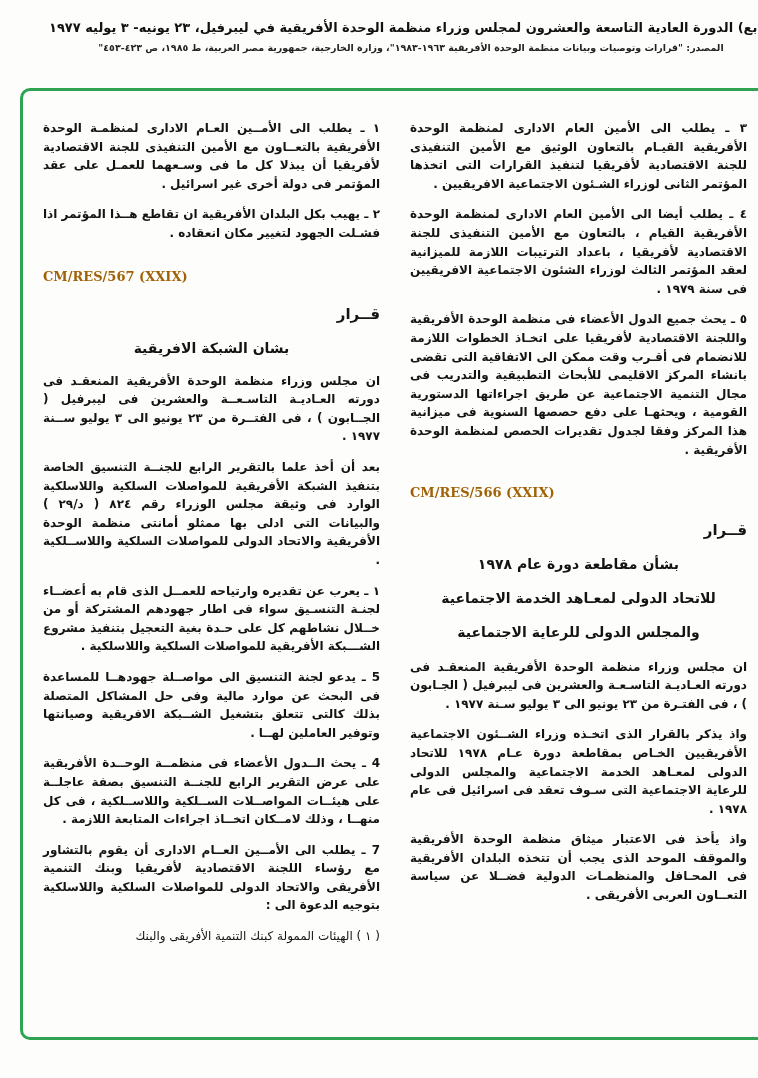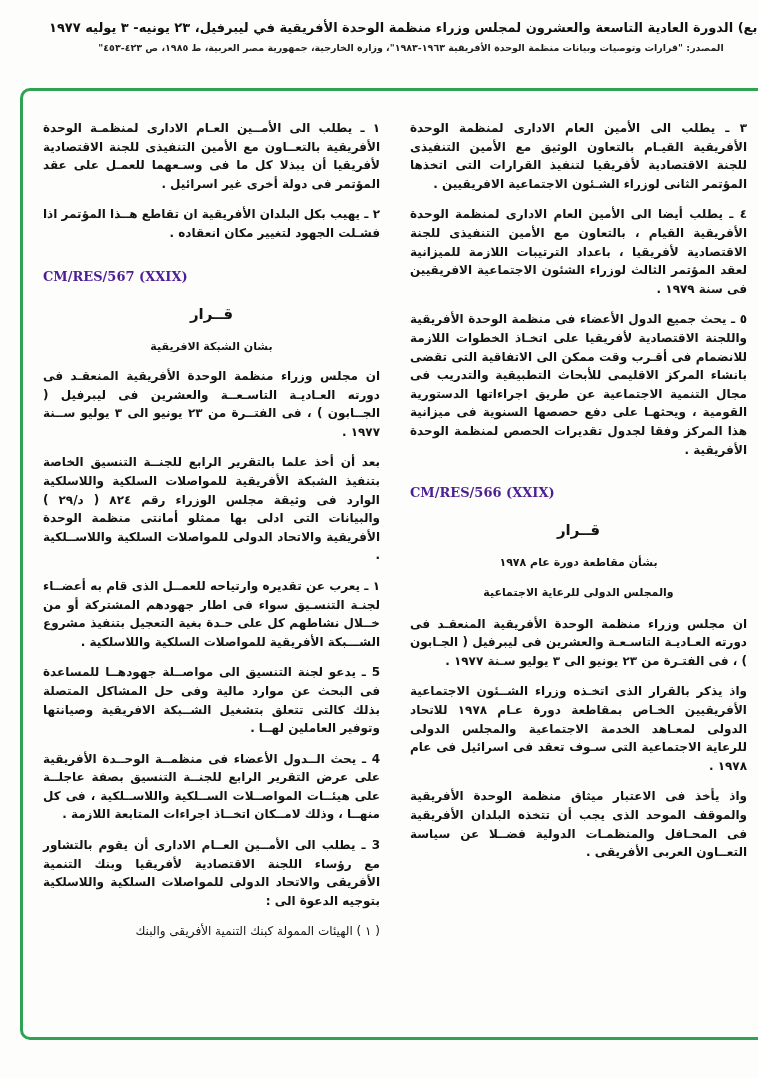--- a/index.html
+++ b/index.html
@@ -67,31 +67,30 @@
   p.body {
     margin: 12px 0 11px 0;
   }
   .res-ref {
     direction: ltr;
     text-align: left;
     font-family: "DejaVu Serif", serif;
     font-size: 13px;
     font-weight: bold;
     margin: 24px 0 16px 0;
-    color: #4c1d95;
+    color: #a16207;
   }
   .qarar {
-    text-align: center;
     font-size: 15px;
     font-weight: bold;
     margin: 4px 0 12px 0;
   }
   .subtitle {
     text-align: center;
-    font-size: 11px;
+    font-size: 14px;
     font-weight: bold;
     margin: 12px 0 3px 0;
   }
   .subtitle-last {
     margin-bottom: 14px;
   }
   .footnote {
     margin-top: 22px;
     font-weight: normal;
   }
@@ -118,38 +117,39 @@
   <div class="content-frame">
     <div class="columns">
 
       <div class="column">
         <p class="body">٣ ـ يطلب الى الأمين العام الادارى لمنظمة الوحدة الأفريقية القيـام بالتعاون الوثيق مع الأمين التنفيذى للجنة الاقتصادية لأفريقيا لتنفيذ القرارات التى اتخذها المؤتمر الثانى لوزراء الشـئون الاجتماعية الافريقيين .</p>
         <p class="body">٤ ـ يطلب أيضا الى الأمين العام الادارى لمنظمة الوحدة الأفريقية القيام ، بالتعاون مع الأمين التنفيذى للجنة الاقتصادية لأفريقيا ، باعداد الترتيبات اللازمة للميزانية لعقد المؤتمر الثالث لوزراء الشئون الاجتماعية الافريقيين فى سنة ١٩٧٩ .</p>
         <p class="body">٥ ـ يحث جميع الدول الأعضاء فى منظمة الوحدة الأفريقية واللجنة الاقتصادية لأفريقيا على اتخـاذ الخطوات اللازمة للانضمام فى أقـرب وقت ممكن الى الاتفاقية التى تقضى بانشاء المركز الاقليمى للأبحاث التطبيقية والتدريب فى مجال التنمية الاجتماعية عن طريق اجراءاتها الدستورية القومية ، ويحثهـا على دفع حصصها السنوية فى ميزانية هذا المركز وفقا لجدول تقديرات الحصص لمنظمة الوحدة الأفريقية .</p>
         <div class="res-ref">CM/RES/566 (XXIX)</div>
         <div class="qarar">قــرار</div>
         <div class="subtitle">بشأن مقاطعة دورة عام ١٩٧٨</div>
+        <div class="subtitle">للاتحاد الدولى لمعـاهد الخدمة الاجتماعية</div>
         <div class="subtitle subtitle-last">والمجلس الدولى للرعاية الاجتماعية</div>
         <p class="body">ان مجلس وزراء منظمة الوحدة الأفريقية المنعقـد فى دورته العـاديـة التاسـعـة والعشرين فى ليبرفيل ( الجـابون ) ، فى الفتـرة من ٢٣ يونيو الى ٣ يوليو سـنة ١٩٧٧ .</p>
         <p class="body">واذ يذكر بالقرار الذى اتخـذه وزراء الشــئون الاجتماعية الأفريقيين الخـاص بمقاطعة دورة عـام ١٩٧٨ للاتحاد الدولى لمعـاهد الخدمة الاجتماعية والمجلس الدولى للرعاية الاجتماعية التى سـوف تعقد فى اسرائيل فى عام ١٩٧٨ .</p>
         <p class="body">واذ يأخذ فى الاعتبار ميثاق منظمة الوحدة الأفريقية والموقف الموحد الذى يجب أن تتخذه البلدان الأفريقية فى المحـافل والمنظمـات الدولية فضــلا عن سياسة التعــاون العربى الأفريقى .</p>
       </div>
 
       <div class="column">
         <p class="body">١ ـ يطلب الى الأمــين العـام الادارى لمنظمـة الوحدة الأفريقية بالتعــاون مع الأمين التنفيذى للجنة الاقتصادية لأفريقيا أن يبذلا كل ما فى وسـعهما للعمـل على عقد المؤتمر فى دولة أخرى غير اسرائيل .</p>
         <p class="body">٢ ـ يهيب بكل البلدان الأفريقية ان تقاطع هــذا المؤتمر اذا فشـلت الجهود لتغيير مكان انعقاده .</p>
         <div class="res-ref">CM/RES/567 (XXIX)</div>
         <div class="qarar">قــرار</div>
         <div class="subtitle">بشان الشبكة الافريقية</div>
         <p class="body">ان مجلس وزراء منظمة الوحدة الأفريقية المنعقـد فى دورته العـاديـة التاسـعــة والعشرين فى ليبرفيل ( الجــابون ) ، فى الفتــرة من ٢٣ يونيو الى ٣ يوليو ســنة ١٩٧٧ .</p>
         <p class="body">بعد أن أخذ علما بالتقرير الرابع للجنــة التنسيق الخاصة بتنفيذ الشبكة الأفريقية للمواصلات السلكية واللاسلكية الوارد فى وثيقة مجلس الوزراء رقم ٨٢٤ ( د/٢٩ ) والبيانات التى ادلى بها ممثلو أمانتى منظمة الوحدة الأفريقية والاتحاد الدولى للمواصلات السلكية واللاســلكية .</p>
         <p class="body">١ ـ يعرب عن تقديره وارتياحه للعمــل الذى قام به أعضــاء لجنـة التنسـيق سواء فى اطار جهودهم المشتركة أو من خــلال نشاطهم كل على حـدة بغية التعجيل بتنفيذ مشروع الشـــبكة الأفريقية للمواصلات السلكية واللاسلكية .</p>
         <p class="body">5 ـ يدعو لجنة التنسيق الى مواصــلة جهودهــا للمساعدة فى البحث عن موارد مالية وفى حل المشاكل المتصلة بذلك كالتى تتعلق بتشغيل الشــبكة الافريقية وصيانتها وتوفير العاملين لهــا .</p>
         <p class="body">4 ـ يحث الــدول الأعضاء فى منظمــة الوحــدة الأفريقية على عرض التقرير الرابع للجنــة التنسيق بصفة عاجلــة على هيئــات المواصــلات الســلكية واللاســلكية ، فى كل منهــا ، وذلك لامــكان اتخــاذ اجراءات المتابعة اللازمة .</p>
-        <p class="body">3 ـ يطلب الى الأمــين العــام الادارى أن يقوم بالتشاور مع رؤساء اللجنة الاقتصادية لأفريقيا وبنك التنمية الأفريقى والاتحاد الدولى للمواصلات السلكية واللاسلكية بتوجيه الدعوة الى :</p>
+        <p class="body">7 ـ يطلب الى الأمــين العــام الادارى أن يقوم بالتشاور مع رؤساء اللجنة الاقتصادية لأفريقيا وبنك التنمية الأفريقى والاتحاد الدولى للمواصلات السلكية واللاسلكية بتوجيه الدعوة الى :</p>
         <p class="body footnote">( ١ ) الهيئات الممولة كبنك التنمية الأفريقى والبنك</p>
       </div>
 
     </div>
   </div>
 
   <div class="page-number">١٥</div>
 
 </div>
 

